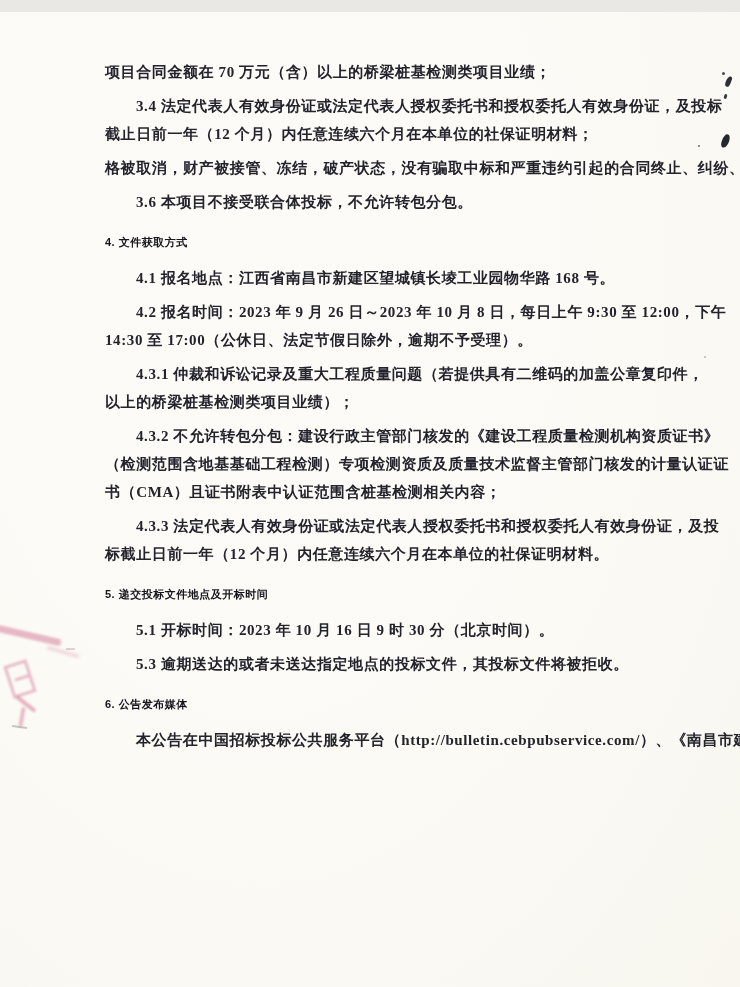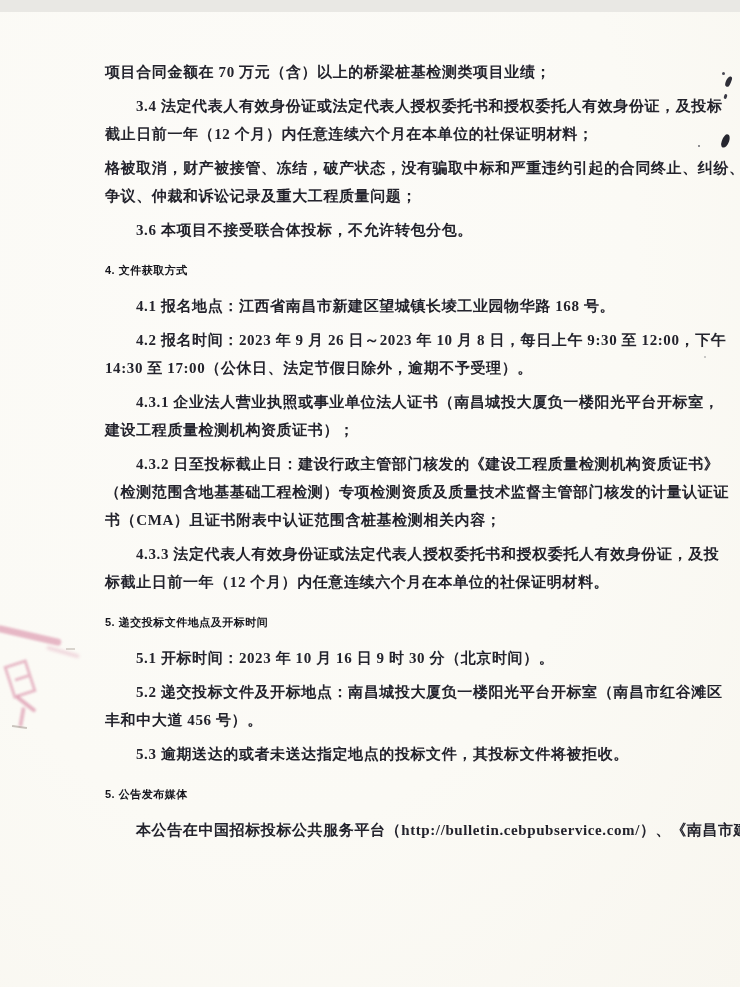--- a/index.html
+++ b/index.html
@@ -59,58 +59,53 @@
   <div class="content">
       <div class="para">
         <div class="line">项目合同金额在 70 万元（含）以上的桥梁桩基检测类项目业绩；</div>
       </div>
       <div class="para">
         <div class="line indent">3.4 法定代表人有效身份证或法定代表人授权委托书和授权委托人有效身份证，及投标</div>
         <div class="line">截止日前一年（12 个月）内任意连续六个月在本单位的社保证明材料；</div>
       </div>
       <div class="para">
         <div class="line">格被取消，财产被接管、冻结，破产状态，没有骗取中标和严重违约引起的合同终止、纠纷、</div>
-        <div class="line">争议、仲裁和诉讼记录及重大工程质量问题；</div>
       </div>
       <div class="para">
         <div class="line indent">3.6 本项目不接受联合体投标，不允许转包分包。</div>
       </div>
       <div class="heading">4. 文件获取方式</div>
       <div class="para">
         <div class="line indent">4.1 报名地点：江西省南昌市新建区望城镇长堎工业园物华路 168 号。</div>
       </div>
       <div class="para">
         <div class="line indent">4.2 报名时间：2023 年 9 月 26 日～2023 年 10 月 8 日，每日上午 9:30 至 12:00，下午</div>
         <div class="line">14:30 至 17:00（公休日、法定节假日除外，逾期不予受理）。</div>
       </div>
       <div class="para">
-        <div class="line indent">4.3.1 企业法人营业执照或事业单位法人证书（南昌城投大厦负一楼阳光平台开标室，</div>
-        <div class="line">建设工程质量检测机构资质证书）；</div>
+        <div class="line indent">4.3.1 仲裁和诉讼记录及重大工程质量问题（若提供具有二维码的加盖公章复印件，</div>
+        <div class="line">以上的桥梁桩基检测类项目业绩）；</div>
       </div>
       <div class="para">
-        <div class="line indent">4.3.2 日至投标截止日：建设行政主管部门核发的《建设工程质量检测机构资质证书》</div>
+        <div class="line indent">4.3.2 不允许转包分包：建设行政主管部门核发的《建设工程质量检测机构资质证书》</div>
         <div class="line">（检测范围含地基基础工程检测）专项检测资质及质量技术监督主管部门核发的计量认证证</div>
         <div class="line">书（CMA）且证书附表中认证范围含桩基检测相关内容；</div>
       </div>
       <div class="para">
         <div class="line indent">4.3.3 法定代表人有效身份证或法定代表人授权委托书和授权委托人有效身份证，及投</div>
         <div class="line">标截止日前一年（12 个月）内任意连续六个月在本单位的社保证明材料。</div>
       </div>
       <div class="heading">5. 递交投标文件地点及开标时间</div>
       <div class="para">
         <div class="line indent">5.1 开标时间：2023 年 10 月 16 日 9 时 30 分（北京时间）。</div>
       </div>
       <div class="para">
-        <div class="line indent">5.2 递交投标文件及开标地点：南昌城投大厦负一楼阳光平台开标室（南昌市红谷滩区</div>
-        <div class="line">丰和中大道 456 号）。</div>
-      </div>
-      <div class="para">
         <div class="line indent">5.3 逾期送达的或者未送达指定地点的投标文件，其投标文件将被拒收。</div>
       </div>
-      <div class="heading">5. 公告发布媒体</div>
+      <div class="heading">6. 公告发布媒体</div>
       <div class="para">
         <div class="line indent">本公告在中国招标投标公共服务平台（http://bulletin.cebpubservice.com/）、《南昌市建</div>
       </div>
     </div>
 
   <div class="stamp-stroke-1"></div>
   <div class="stamp-stroke-2"></div>
   <div class="stamp-glyph"></div>
   <div class="stamp-y-1"></div>
   <div class="stamp-y-2"></div>

